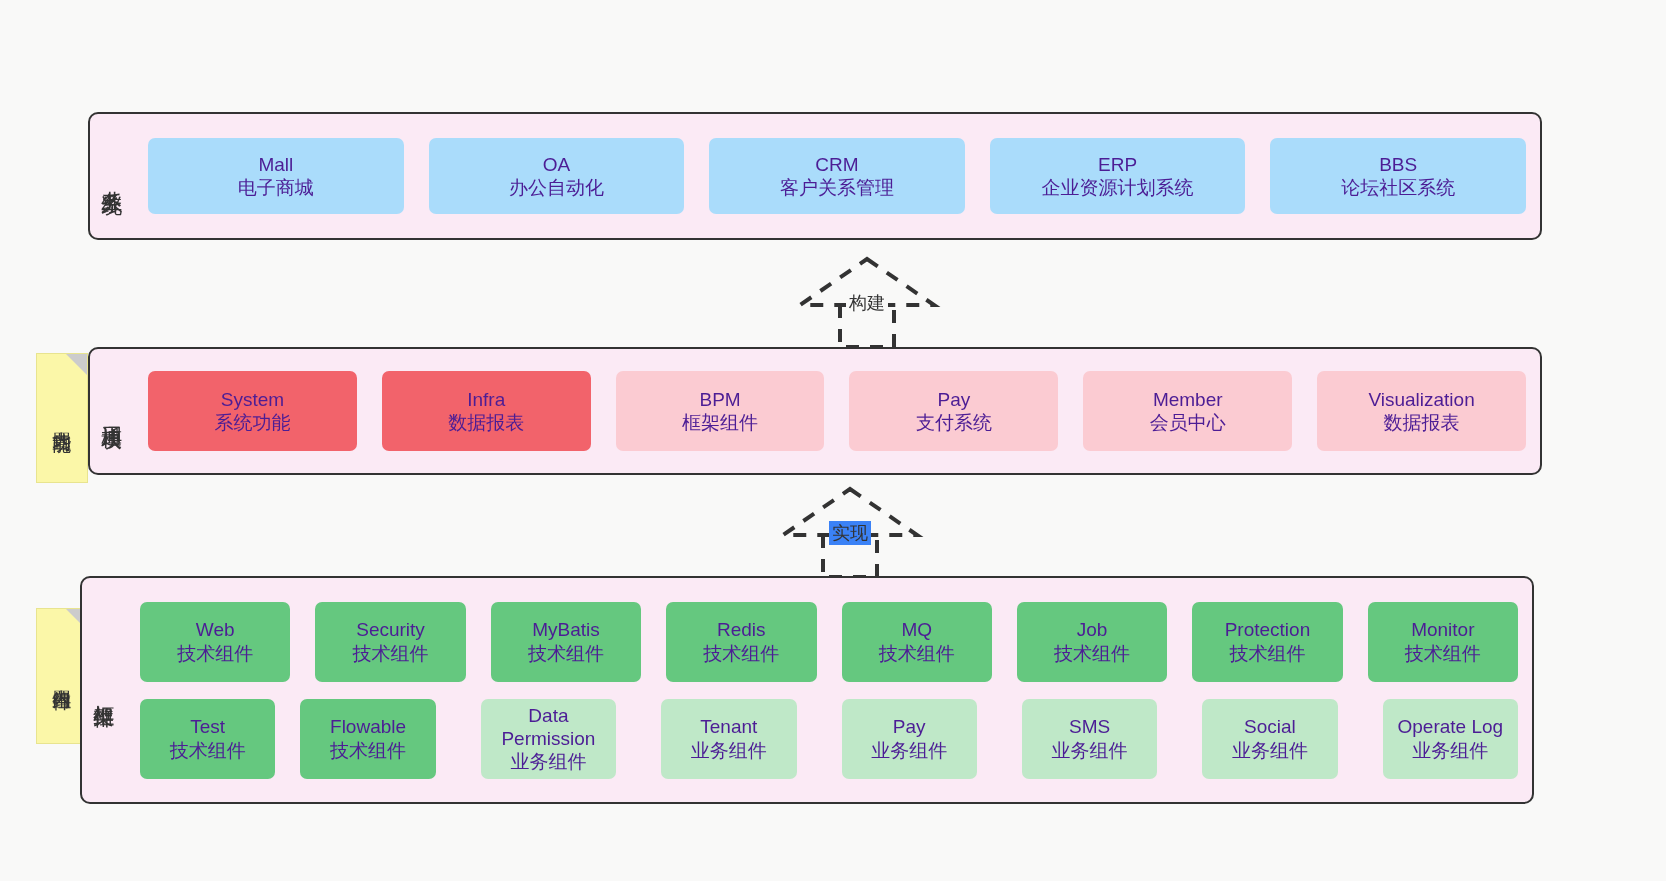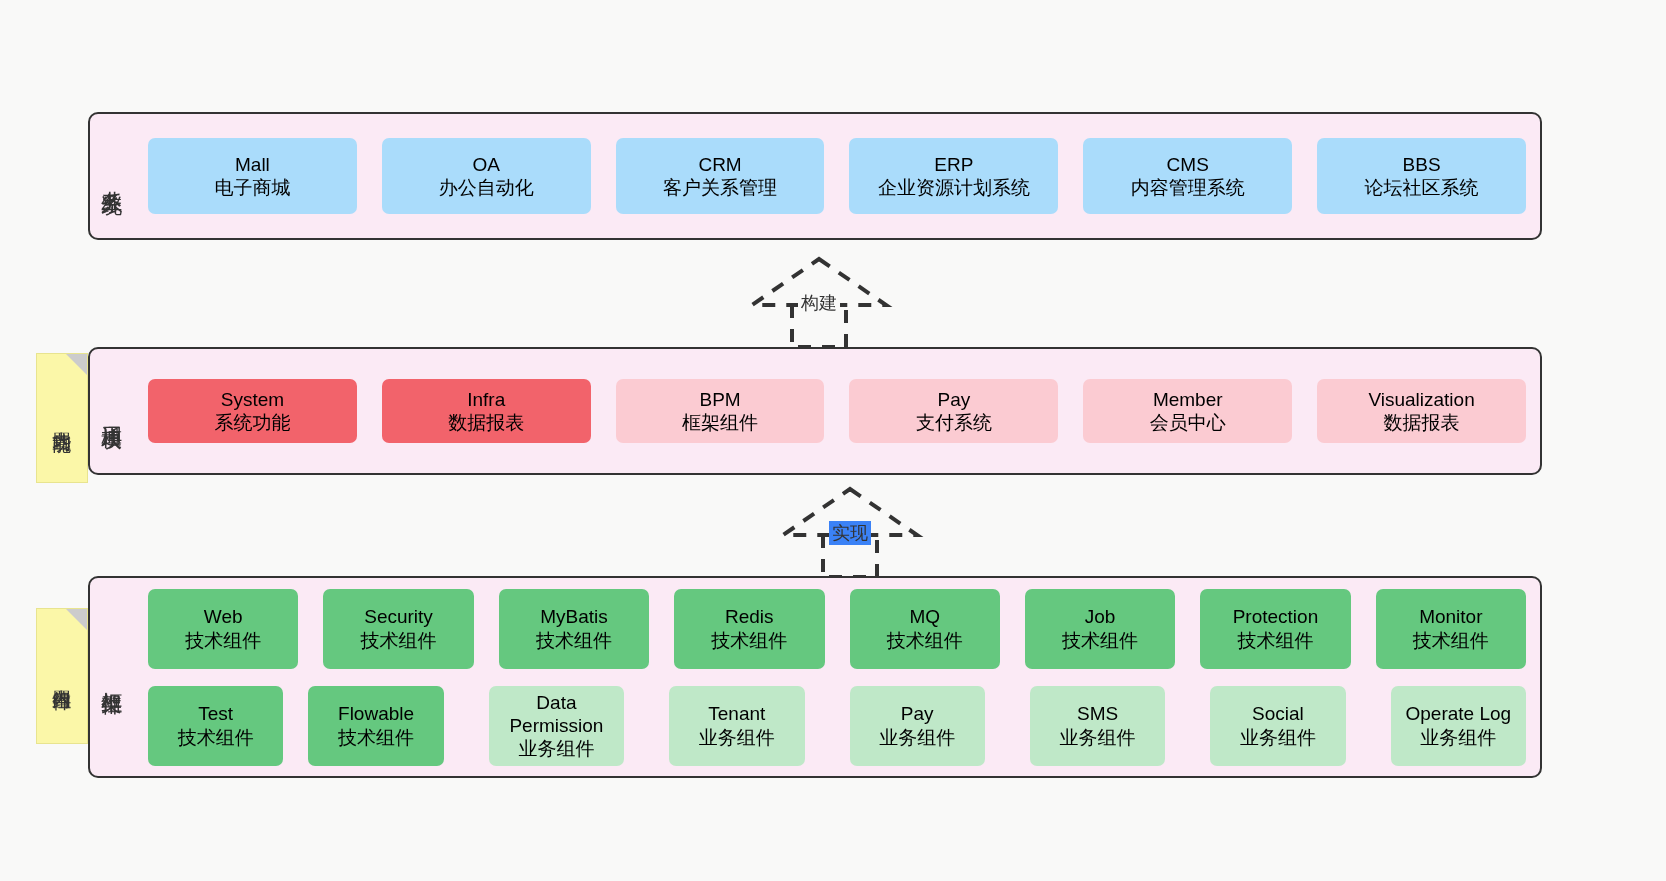--- a/index.html
+++ b/index.html
@@ -55,39 +55,39 @@
     flex: 1 1 0;
     min-width: 0;
     border-radius: 7px;
     display: flex;
     flex-direction: column;
     align-items: center;
     justify-content: center;
     text-align: center;
     font-size: 19px;
     line-height: 1.22;
-    color: #000000;
+    color: #4c1d95;
     padding: 6px 4px;
   }
   .card .en { display: block; }
   .card .cn { display: block; }
 
   
   #business-layer { left: 88px; top: 112px; width: 1454px; height: 128px; }
   #business-layer .row { height: 76px; }
   .card.blue { background: #aadcfb; }
 
   
   #module-layer { left: 88px; top: 347px; width: 1454px; height: 128px; }
-  #module-layer .row { height: 64px; }
+  #module-layer .row { height: 80px; }
   .card.red { background: #f2636b; }
   .card.pink { background: #fbcbd2; }
 
   
-  #framework-layer { left: 88px; top: 576px; width: 1454px; height: 202px; }
+  #framework-layer { left: 80px; top: 576px; width: 1454px; height: 228px; }
   #framework-layer .layer-body { gap: 17px; padding: 0 14px; }
   #framework-layer .row { height: 80px; }
   .card.green { background: #65c87f; }
   .card.lightgreen { background: #bfe8c8; margin-left: 20px; }
 
   
   .sticky {
     position: absolute;
     width: 52px;
     background: #fbf7a8;
@@ -113,21 +113,21 @@
   }
   #sticky-module { left: 36px; top: 353px; height: 130px; }
   #sticky-component { left: 36px; top: 608px; height: 136px; }
 
   
   .connector {
     position: absolute;
     width: 150px;
     height: 96px;
   }
-  #connector-build { left: 744px; top: 253px; }
+  #connector-build { left: 792px; top: 253px; }
   #connector-impl { left: 775px; top: 483px; }
   .connector svg { display: block; width: 100%; height: 100%; }
   .connector-label {
     position: absolute;
     left: 50%;
     transform: translateX(-50%);
     top: 38px;
     font-size: 18px;
     color: #333333;
     background: #f9f9f8;
@@ -151,24 +151,20 @@
         <span class="en">OA</span>
         <span class="cn">办公自动化</span>
       </div>
       <div class="card blue">
         <span class="en">CRM</span>
         <span class="cn">客户关系管理</span>
       </div>
       <div class="card blue">
         <span class="en">ERP</span>
         <span class="cn">企业资源计划系统</span>
-      </div>
-      <div class="card blue">
-        <span class="en">CMS</span>
-        <span class="cn">内容管理系统</span>
       </div>
       <div class="card blue">
         <span class="en">BBS</span>
         <span class="cn">论坛社区系统</span>
       </div>
     </div>
   </div>
 </div>
 
 <div class="connector" id="connector-build">

